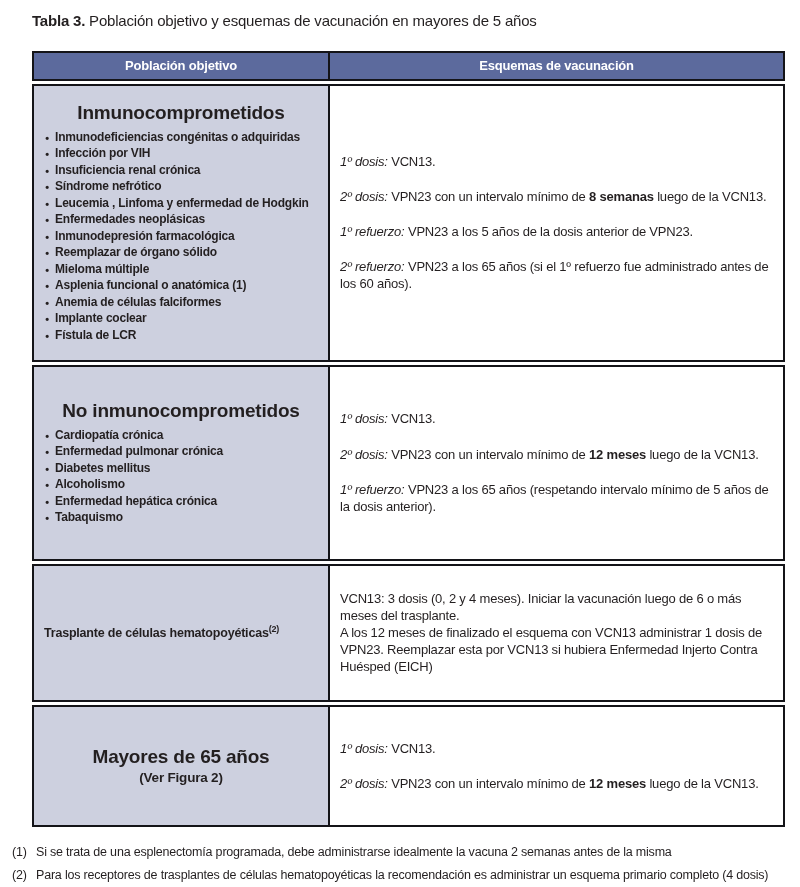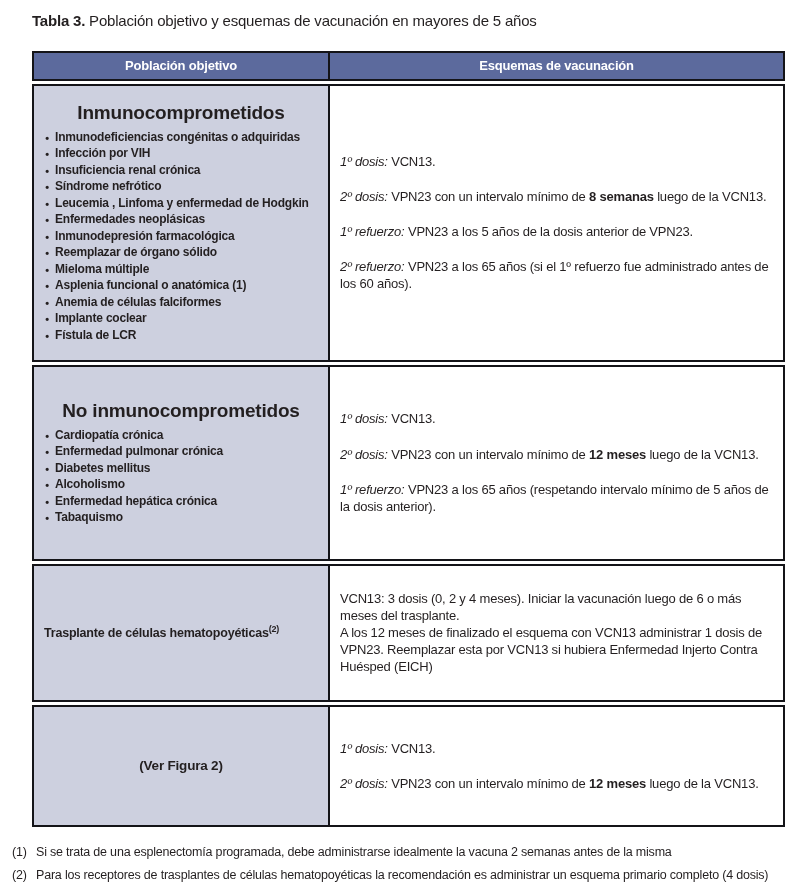--- a/index.html
+++ b/index.html
@@ -211,20 +211,21 @@
         <div class="cell-head solo leftalign"><span>Trasplante de células hematopoyéticas</span><sup>(2)</sup></div>
       </div>
       <div class="cell right">
         <p class="sched tight">VCN13: 3 dosis (0, 2 y 4 meses). Iniciar la vacunación luego de 6 o más meses del trasplante.</p>
         <p class="sched tight">A los 12 meses de finalizado el esquema con VCN13 administrar 1 dosis de VPN23. Reemplazar esta por VCN13 si hubiera Enfermedad Injerto Contra Huésped (EICH)</p>
       </div>
     </div>
 
     <div class="row r4">
       <div class="cell left">
+        <div class="cell-head solo">Mayores de 65 años</div>
         <div class="subhead">(Ver Figura 2)</div>
       </div>
       <div class="cell right">
         <p class="sched"><span class="lead">1º dosis:</span><span> VCN13.</span><span class="b"></span><span></span></p>
         <p class="sched"><span class="lead">2º dosis:</span><span> VPN23 con un intervalo mínimo de </span><span class="b">12 meses</span><span> luego de la VCN13.</span></p>
       </div>
     </div>
 
   </div>
 

